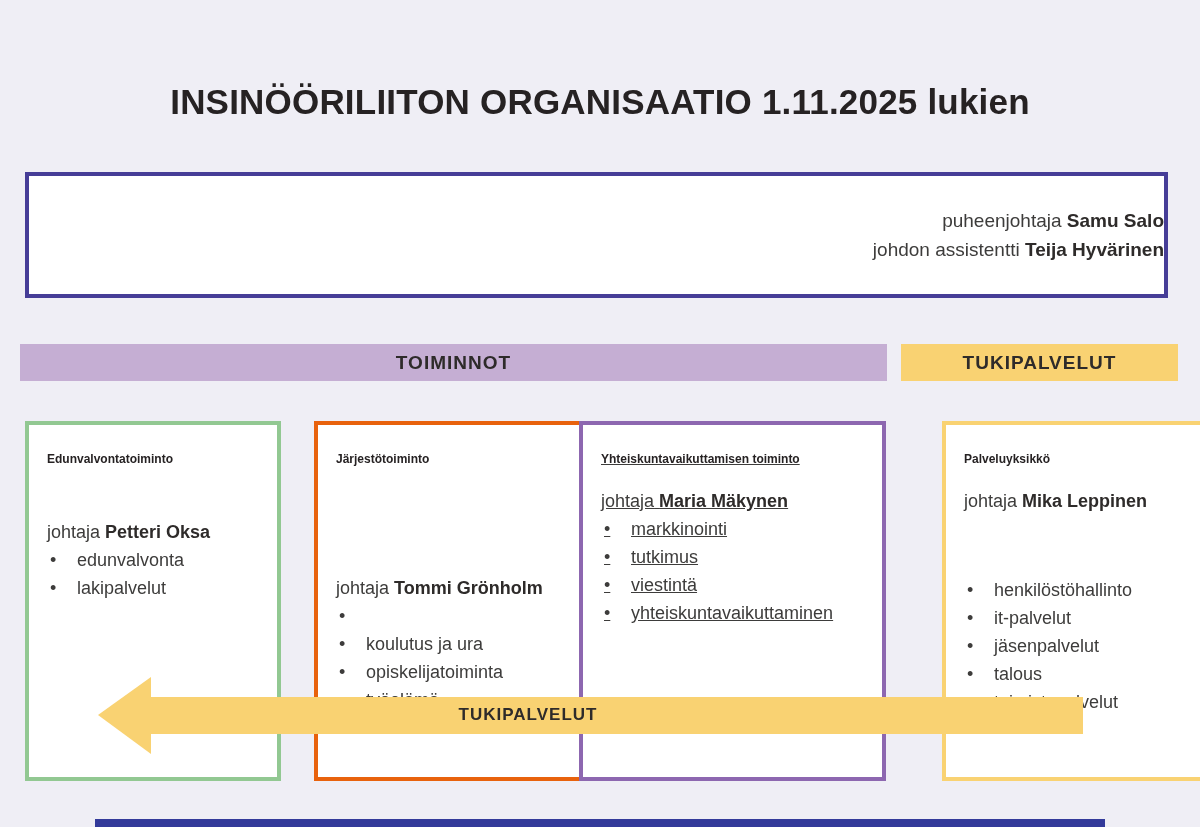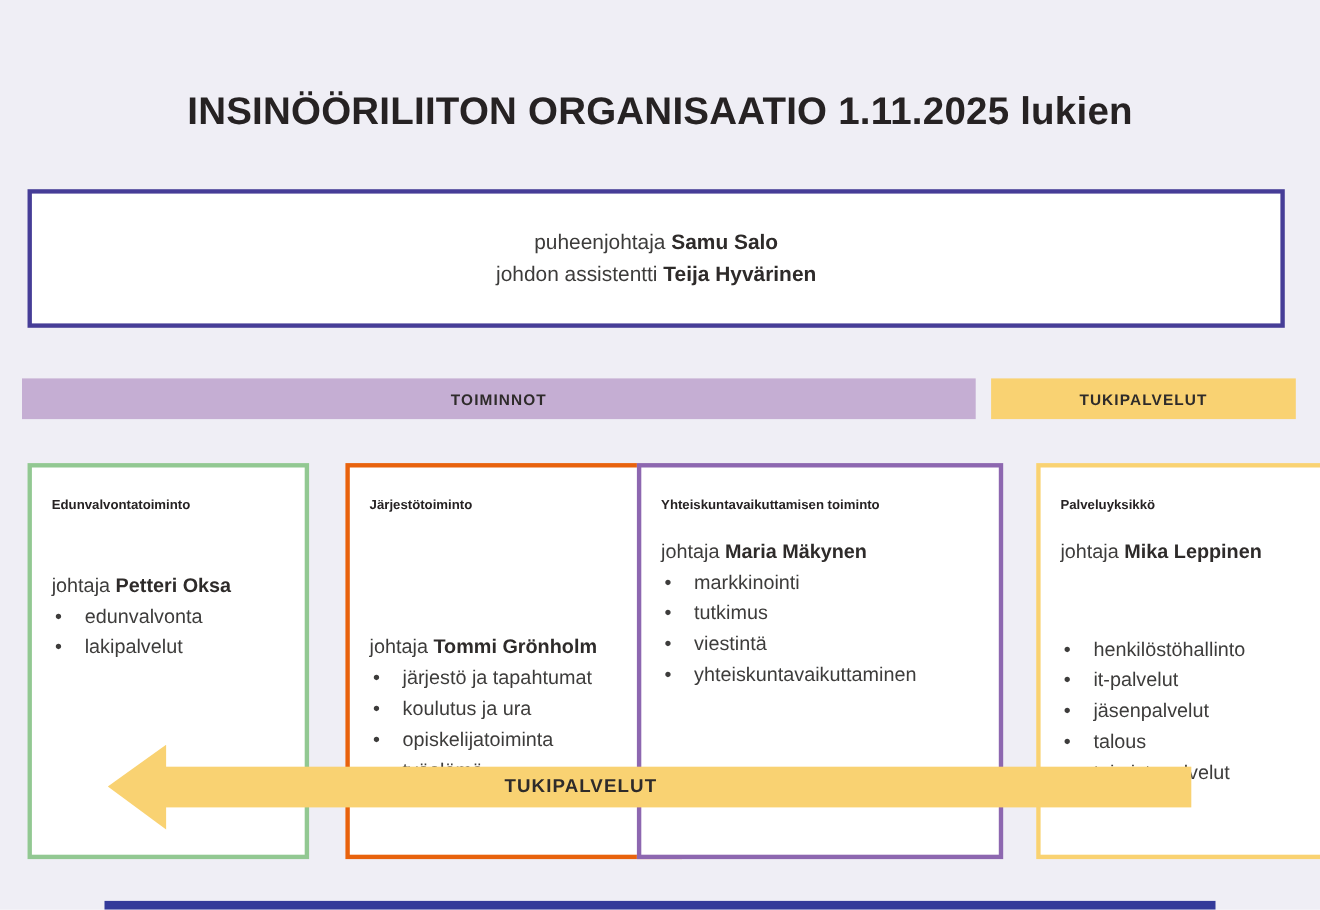--- a/index.html
+++ b/index.html
@@ -11,40 +11,40 @@
     color:#3d3c3b;
   }
   .page-title {
     position:absolute; left:0; right:0; top:82px;
     text-align:center; font-size:35px; font-weight:bold;
     color:#262223; letter-spacing:0.2px;
   }
   .leader-box {
     position:absolute; left:25px; top:172px; width:1143px; height:126px;
     background:#ffffff; border:4px solid #463d97;
-    display:flex; flex-direction:column; justify-content:center; align-items:center;
+    display:flex; flex-direction:column; justify-content:center; align-items:flex-end;
   }
   .leader-line { font-size:19px; line-height:29px; color:#3d3c3b; }
   .b { font-weight:bold; color:#2e2b2a; }
 
   .bar {
     position:absolute; top:344px; height:37px;
     display:flex; align-items:center; justify-content:center;
-    font-size:14px; font-weight:bold; letter-spacing:1px; color:#2e2b2a;
+    font-size:19px; font-weight:bold; letter-spacing:1px; color:#2e2b2a;
   }
   .bar-toiminnot   { left:20px;  width:867px; background:#c5aed3; }
   .bar-tukipalvelut{ left:901px; width:277px; background:#f9d272; }
 
   .dept {
     position:absolute; top:421px; height:360px; background:#ffffff;
     border:4px solid; padding:20px 14px 0 18px; z-index:1;
   }
   .dept-0 { left:25px;  width:256px; border-color:#92c892; }
   .dept-1 { left:314px; width:306px; border-color:#e8620d; }
-  .dept-2 { left:579px; width:333px; border-color:#8d67b0; }
+  .dept-2 { left:579px; width:307px; border-color:#8d67b0;text-decoration:underline; }
   .dept-3 { left:942px; width:301px; border-color:#f9d272; }
   .dept h3 { font-size:12px; font-weight:bold; color:#262223; line-height:29px; }
   .leader2 { font-size:18px; line-height:28px; color:#3d3c3b; }
   .dept-0 .leader2 { margin-top:44px; }
   .dept-1 .leader2 { margin-top:100px; }
   .dept-2 .leader2 { margin-top:13px; }
   .dept-3 .leader2 { margin-top:13px; }
   .dept ul { list-style:none; }
   .dept li { display:flex; font-size:18px; line-height:28px; color:#3d3c3b; }
   .dept li .dot { width:30px; padding-left:3px; }
@@ -109,21 +109,20 @@
 
   <div class="dept dept-1">
     <h3>Järjestötoiminto</h3>
     <div class="leader2">
       <span>johtaja</span>
       <span class="b">Tommi Grönholm</span>
     </div>
     <ul>
       <li>
           <span class="dot">•</span>
-          <span>järjestö ja tapahtumat</span>
         </li>
       <li>
           <span class="dot">•</span>
           <span>koulutus ja ura</span>
         </li>
       <li>
           <span class="dot">•</span>
           <span>opiskelijatoiminta</span>
         </li>
       <li>

